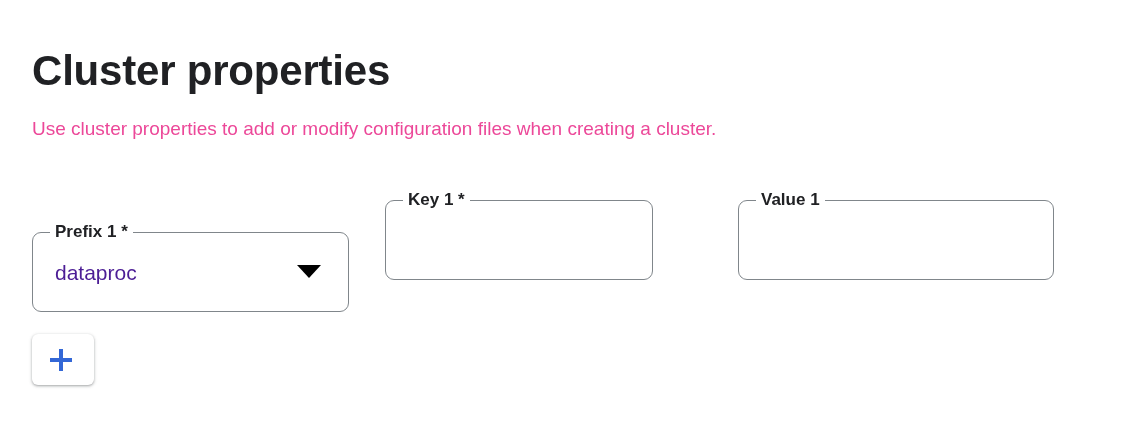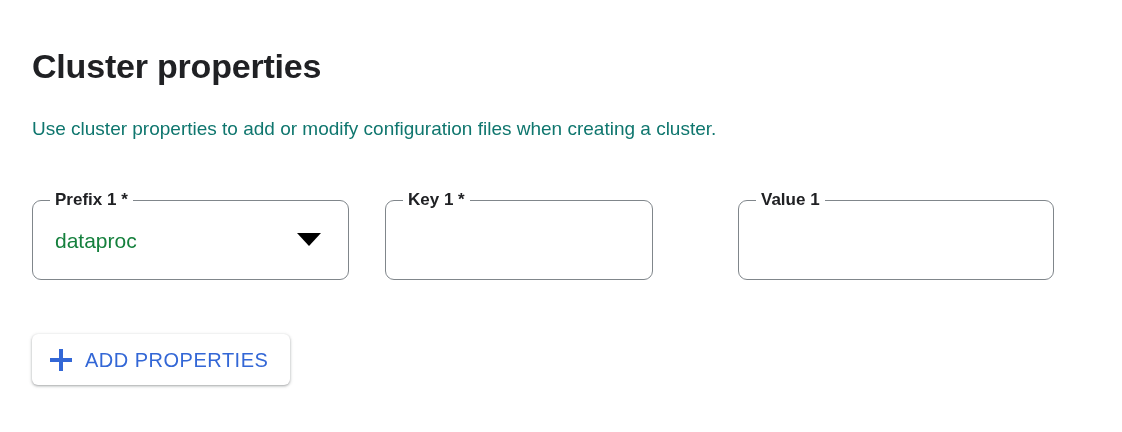--- a/index.html
+++ b/index.html
@@ -22,36 +22,36 @@
     left: 0; top: 0;
     width: 1122px;
     height: 432px;
   }
 
   
   .page-title {
     position: absolute;
     left: 32px;
     top: 22px;
-    font-size: 34px;
+    font-size: 42px;
     line-height: 42px;
     font-weight: bold;
     letter-spacing: -0.2px;
     color: #202124;
     white-space: nowrap;
   }
 
   .page-subtitle {
     position: absolute;
     left: 32px;
     top: 97px;
     font-size: 19px;
     line-height: 26px;
     font-weight: normal;
-    color: #0f766e;
+    color: #ec4899;
     white-space: nowrap;
   }
 
   
   .fields-row {
     position: absolute;
     left: 0;
     top: 200px;
     height: 82px;
   }
@@ -94,21 +94,21 @@
 
   .field-value {
     position: absolute;
     left: 23px;
     top: 26px;
     right: 22px;
     height: 30px;
     font-size: 21px;
     line-height: 30px;
     font-weight: normal;
-    color: #15803d;
+    color: #4c1d95;
     white-space: nowrap;
     overflow: hidden;
     text-overflow: clip;
   }
 
   .field.has-arrow .field-value {
     right: 58px;
   }
 
   .select-arrow {
@@ -116,21 +116,21 @@
     right: 28px;
     top: 33px;
     width: 0;
     height: 0;
     border-left: 12px solid transparent;
     border-right: 12px solid transparent;
     border-top: 13px solid #000000;
   }
 
   
-  #field-prefix { left: 32px; width: 317px; }
+  #field-prefix { left: 32px; width: 317px; margin-top: 32px; }
   #field-key    { left: 385px; width: 268px; }
   #field-value  { left: 738px; width: 316px; border-radius: 30px; }
 
   
   .add-button {
     position: absolute;
     left: 32px;
     top: 334px;
     height: 51px;
     padding: 0 22px 0 18px;
@@ -201,16 +201,15 @@
 
     <div class="field" id="field-value">
       <div class="field-outline"></div>
       <span class="field-label">Value 1</span>
     </div>
 
   </div>
 
   <button class="add-button">
     <span class="plus-icon"></span>
-    <span class="add-button-label">ADD PROPERTIES</span>
   </button>
 
 </div>
 
 </body></html>

